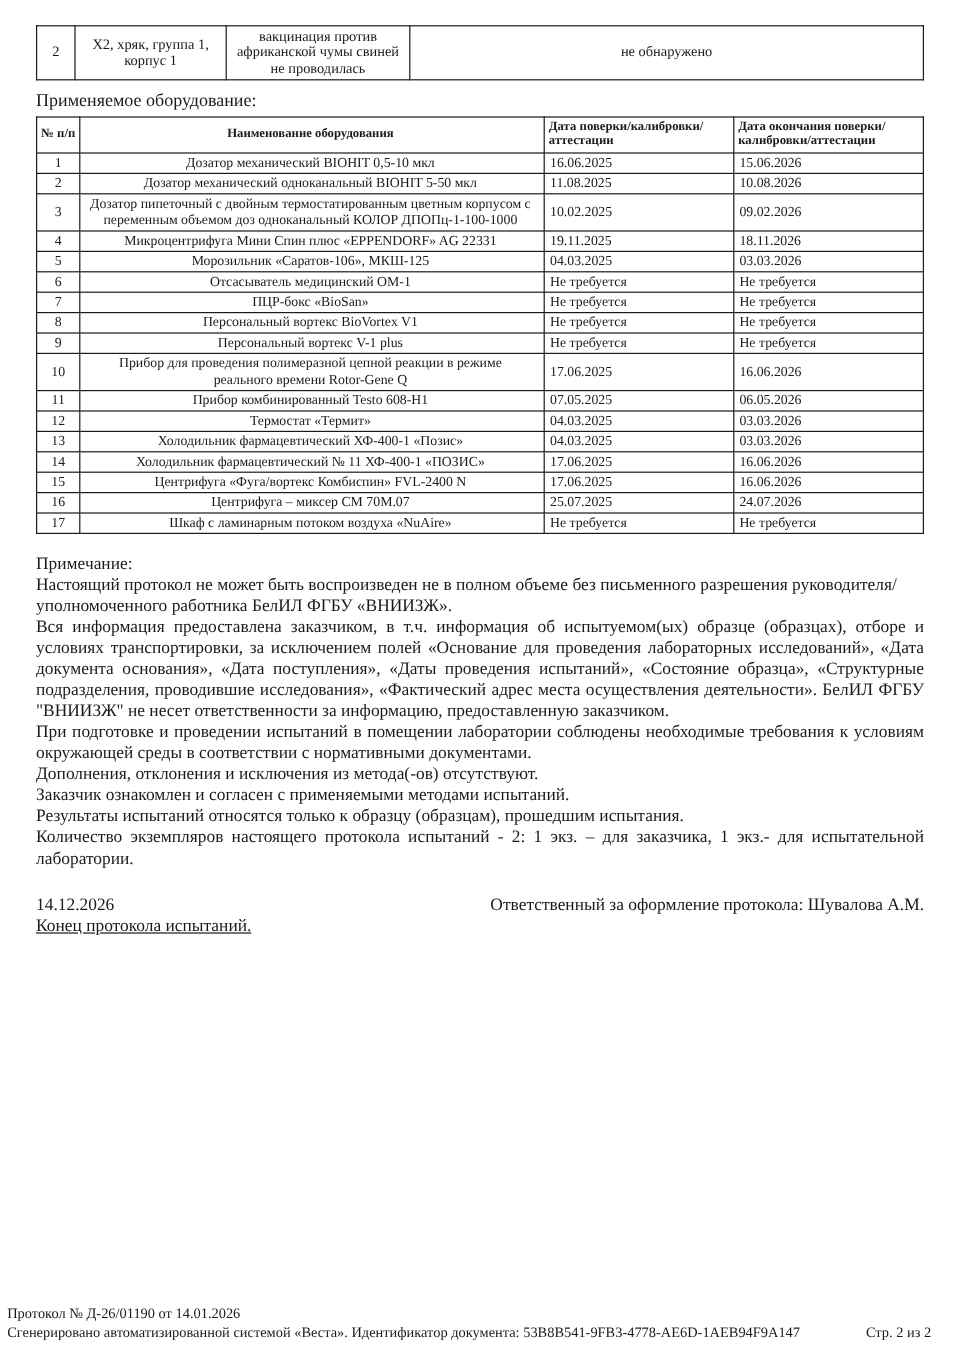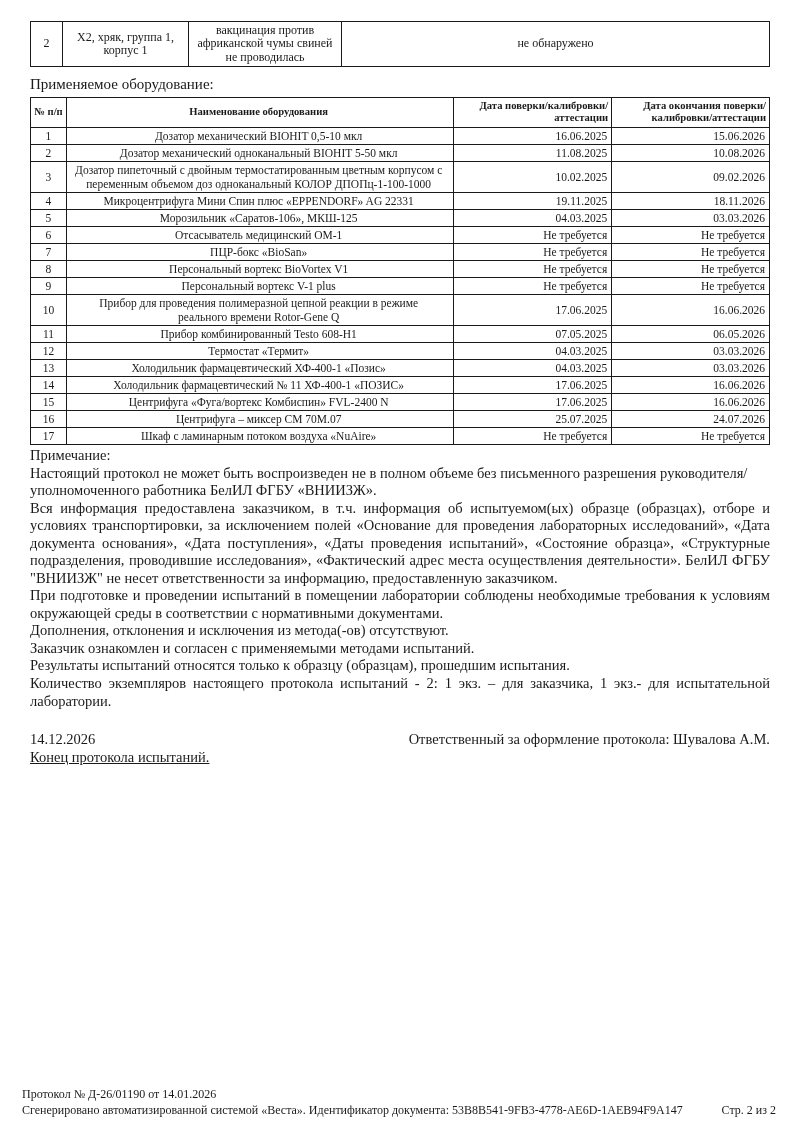--- a/index.html
+++ b/index.html
@@ -44,41 +44,41 @@
     line-height: 1.18;
     padding: 2px 3px;
   }
   .equip-table td {
     font-size: 11.5px;
     line-height: 1.22;
     padding: 1px 4px;
   }
   .equip-table .c-num  { width: 36px;  text-align: center; margin-left: 25px; }
   .equip-table .c-name { width: 388px; text-align: center; padding-left: 7px; padding-right: 10px; }
-  .equip-table .c-date { width: 158px; text-align: right; }
-
-  
-  .notes { margin-top: 2px; font-size: 14.5px; line-height: 1.21; }
+  .equip-table .c-date { width: 158px; text-align: left; }
+
+  
+  .notes { margin-top: 17px; font-size: 14.5px; line-height: 1.21; }
   .notes p { margin: 0; }
   .notes p.just { text-align: justify; }
 
   
   .signoff {
     margin-top: 21px;
     display: flex;
     justify-content: space-between;
     font-size: 14.5px;
     line-height: 1.21;
   }
   .end-line { font-size: 14.5px; line-height: 1.21; text-decoration: underline; }
 
   
   .footer {
     position: absolute;
-    left: 22px;
+    left: 6px;
     right: 24px;
     bottom: 14px;
     font-size: 12px;
     line-height: 1.35;
   }
   .footer-line2 {
     display: flex;
     justify-content: space-between;
     align-items: baseline;
   }

